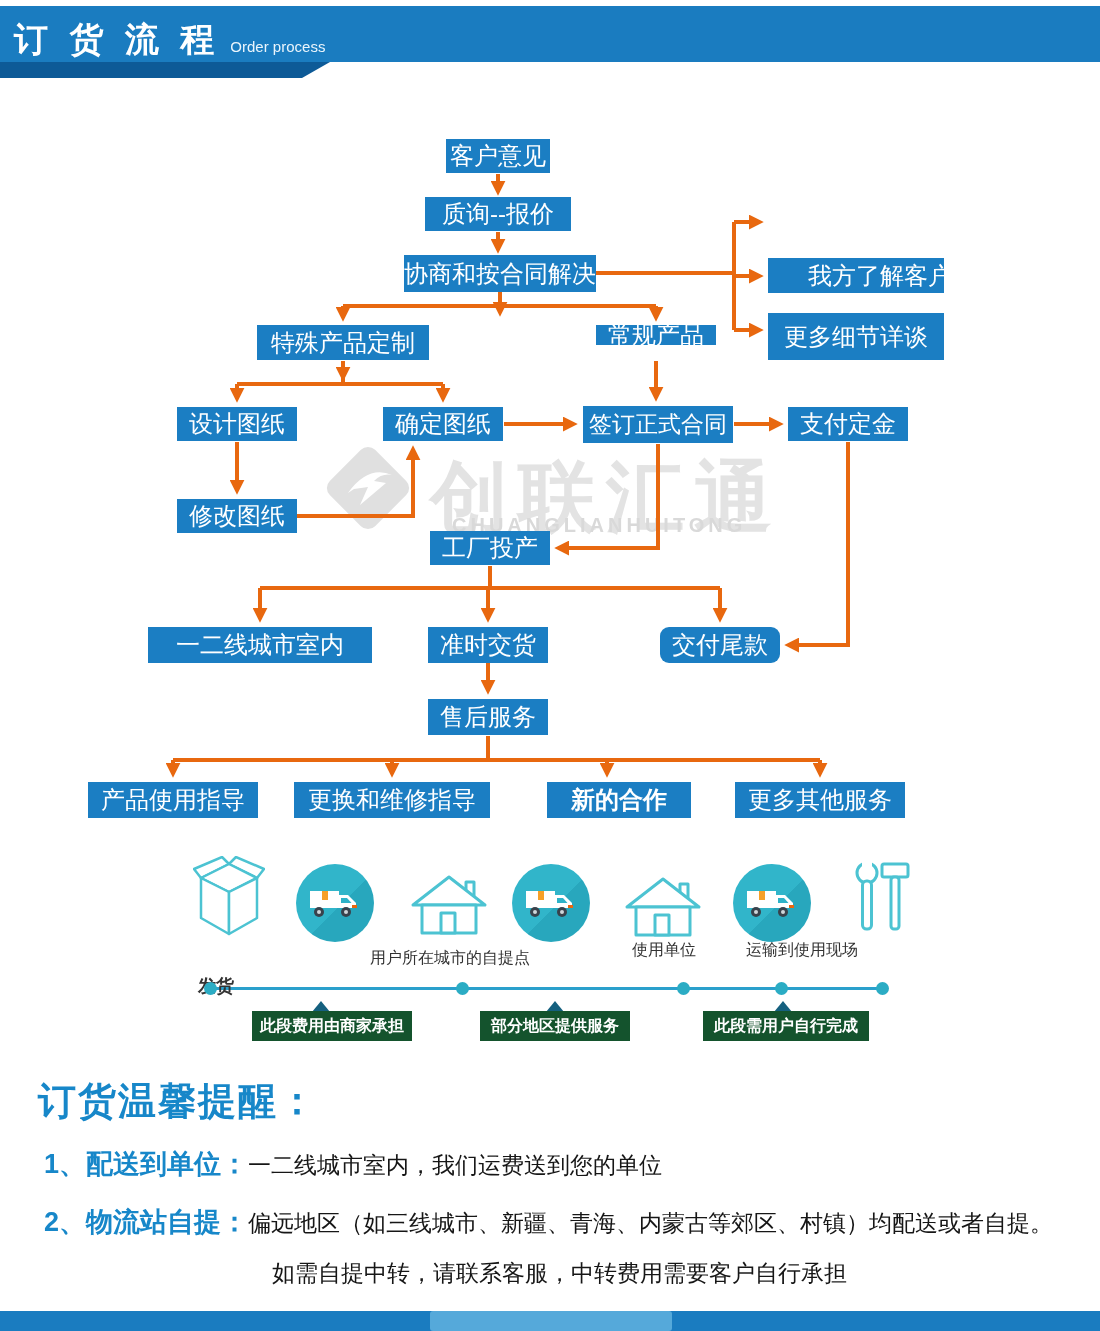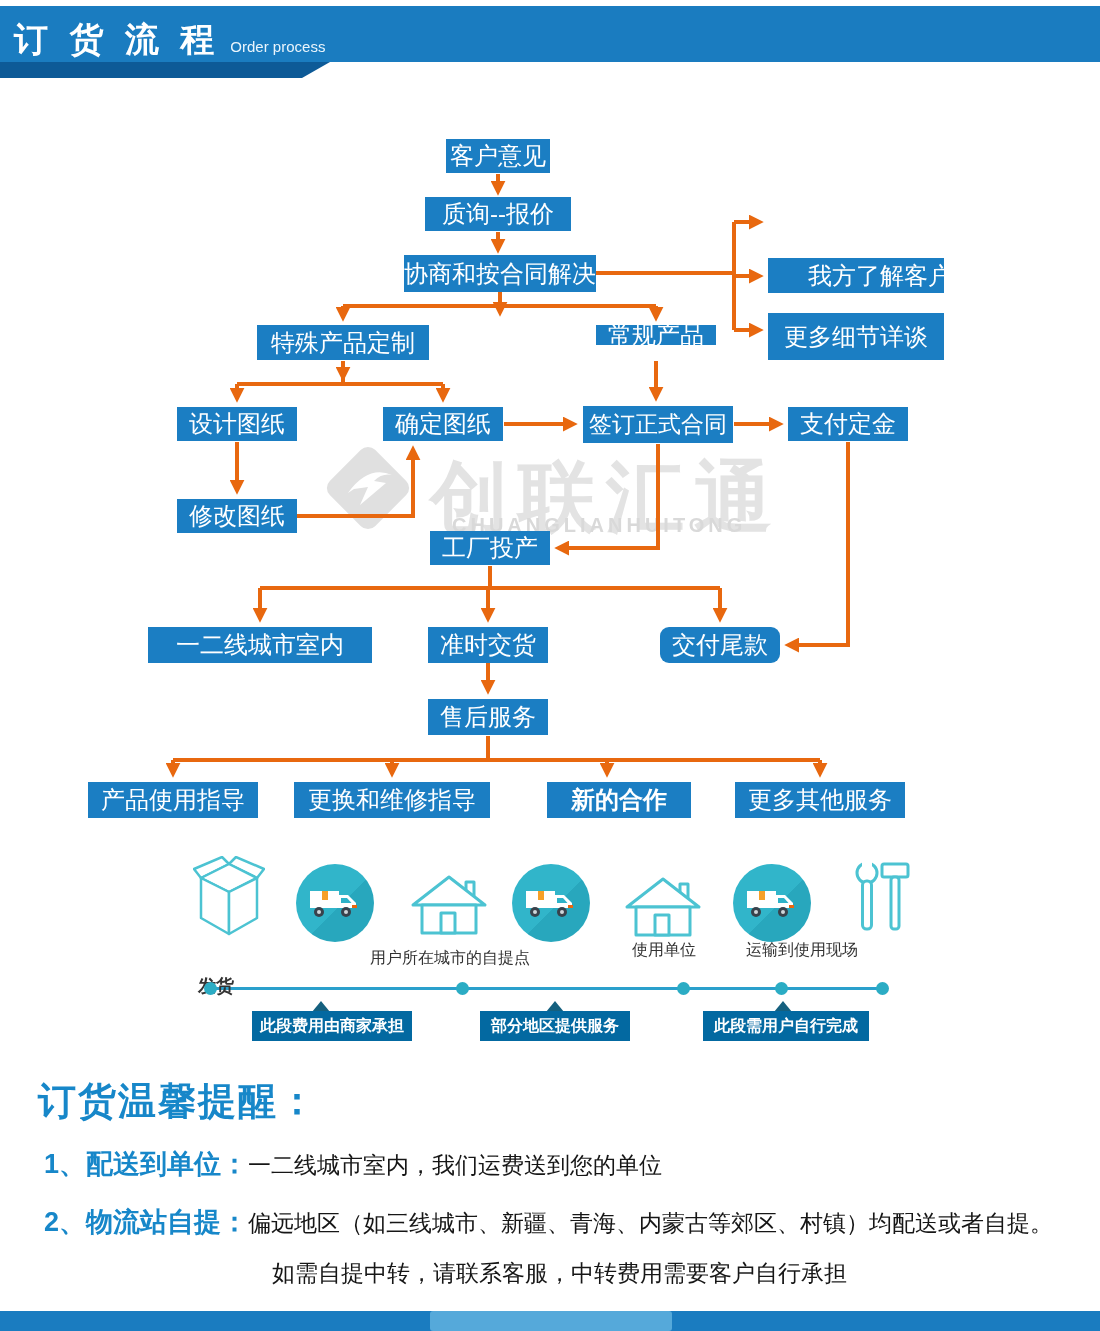--- a/index.html
+++ b/index.html
@@ -28,21 +28,21 @@
            display:flex; align-items:center; justify-content:center; white-space:nowrap; }
 
   
   .icon-abs { position:absolute; z-index:3; }
   .truck-circle { position:absolute; z-index:3; width:78px; height:78px; border-radius:50%;
                   background:linear-gradient(135deg,#31b5ca 55%,#28a7bd 55%);
                   display:flex; align-items:center; justify-content:center; }
   .llabel { position:absolute; z-index:3; color:#333; white-space:nowrap; }
   .tline { position:absolute; z-index:2; height:3px; background:#2aa0cc; }
   .tdot { position:absolute; z-index:3; width:13px; height:13px; border-radius:50%; background:#2bacc4; }
-  .ttag { position:absolute; z-index:3; height:30px; background:#0369a1; color:#fff; font-size:16px;
+  .ttag { position:absolute; z-index:3; height:30px; background:#14532d; color:#fff; font-size:16px;
           font-weight:600; display:flex; align-items:center; justify-content:center; white-space:nowrap; }
   .tptr { position:absolute; z-index:3; width:0; height:0;
           border-left:9px solid transparent; border-right:9px solid transparent;
           border-bottom:11px solid #15607f; }
 
   
   .ntitle { position:absolute; left:38px; top:1076px; font-size:38px; font-weight:bold;
             color:#1787c9; letter-spacing:2px; }
   .nitem { position:absolute; left:44px; white-space:nowrap; }
   .nitem .blue { color:#1787c9; font-size:27px; font-weight:600; }

